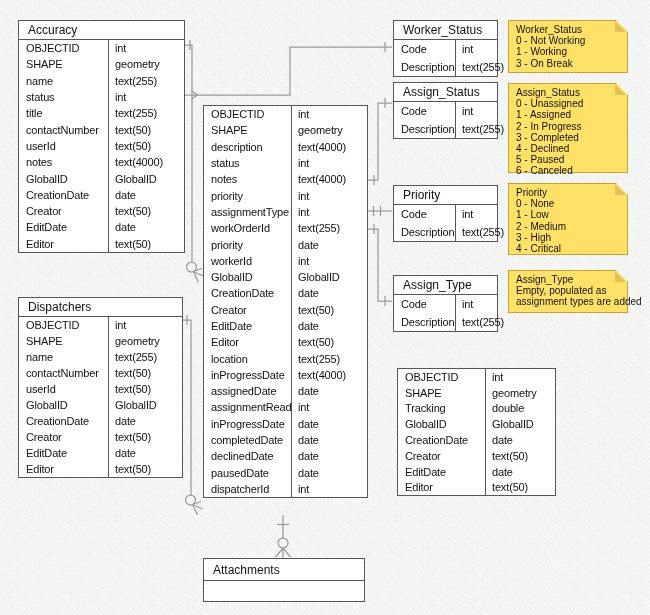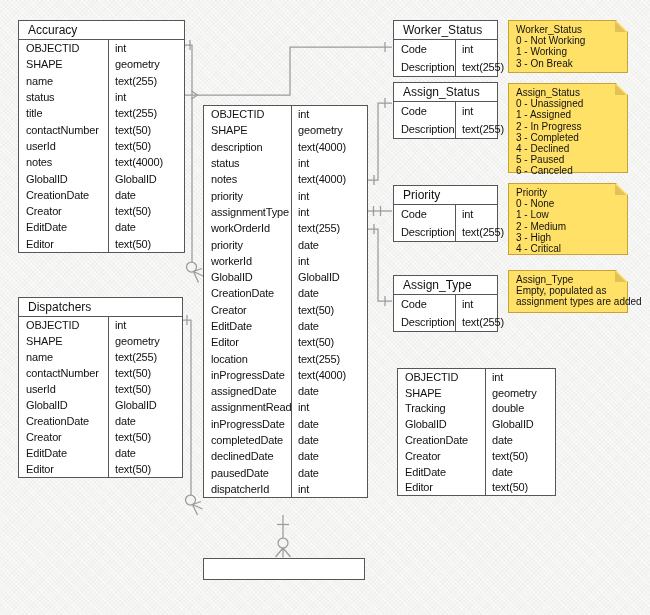--- a/index.html
+++ b/index.html
@@ -376,20 +376,21 @@
         <span class="ctype">date</span>
       </div>
       <div class="trow">
         <span class="cname" style="width: 80px;">Editor</span>
         <span class="ctype">text(50)</span>
       </div>
     </div>
 </div>
 
 <div class="table" style="left:203px;top:558px;width:162px;--th:21px;--rh:20px">
+  <div class="t-title">Attachments</div>
   <div class="t-rows">
       <div class="trow noSplit">
         <span class="cname"></span>
       </div>
     </div>
 </div>
 
 <div class="note" style="left:508px;top:20px;width:120px;height:53px">
   <span class="cut"></span>
   <span class="fold"></span>

